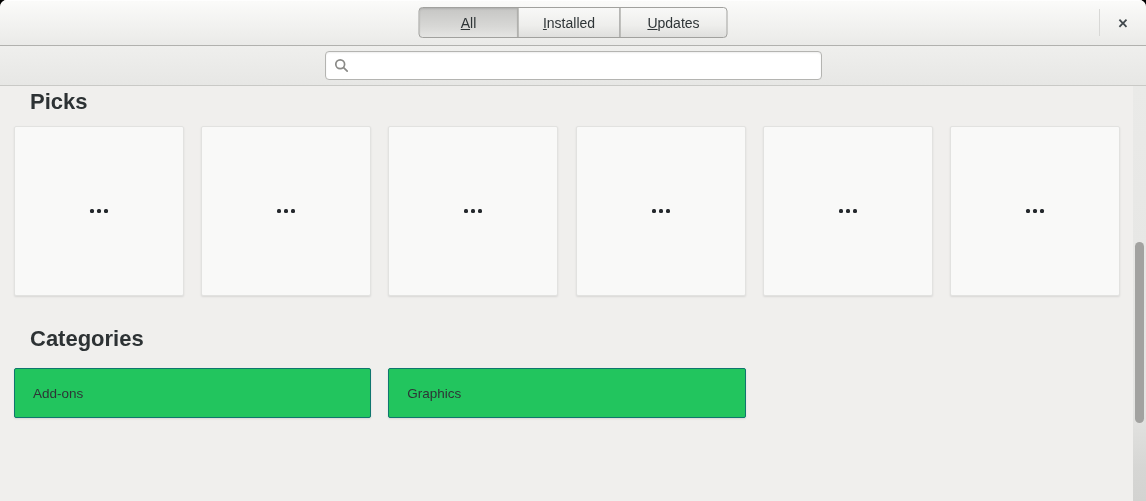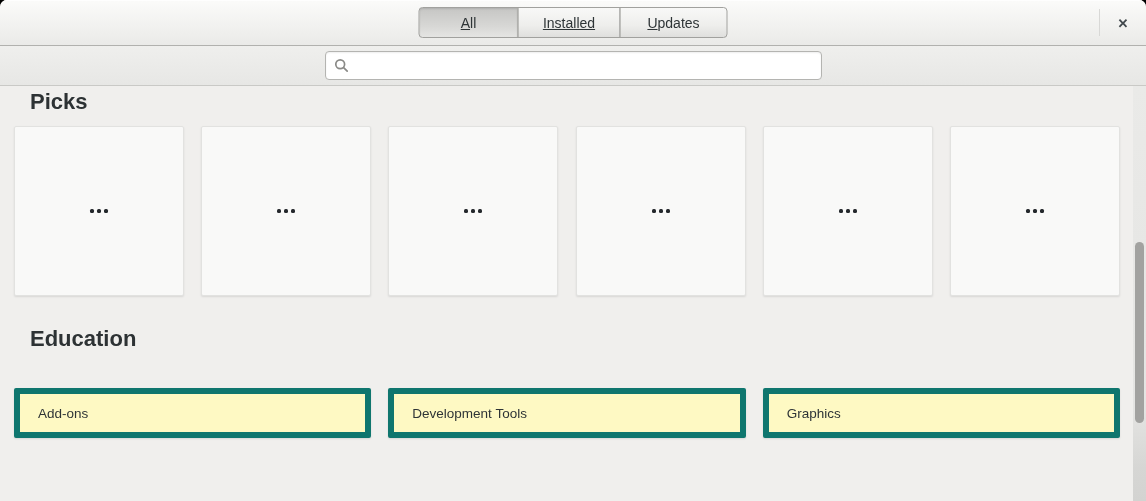--- a/index.html
+++ b/index.html
@@ -48,21 +48,21 @@
   }
   .tab:first-child { border-radius: 4px 0 0 4px; margin-left: 0; }
   .tab:last-child  { border-radius: 0 4px 4px 0; text-align: right; }
   .tab.active {
     background: linear-gradient(to bottom, #c6c6c4, #d8d8d6 65%, #e5e5e3);
     box-shadow: inset 0 1px 2px rgba(0,0,0,0.12);
   }
   .tab-label { display: block; }
   .tab-label::first-letter { text-decoration: underline; }
   .tab-all { width: 100px; }
-  .tab-installed { width: 103px; text-decoration: underline; }
+  .tab-installed { width: 103px; }
   .tab-updates { width: 108px; }
 
   .header-sep {
     position: absolute;
     right: 46px;
     top: 9px;
     width: 1px;
     height: 27px;
     background: #d8d8d6;
   }
@@ -161,31 +161,30 @@
     display: grid;
     grid-template-columns: repeat(3, 1fr);
     column-gap: 17px;
     row-gap: 20px;
     margin: 19px 26px 0 14px;
     width: 1106px;
   }
   .cat-tile {
     box-sizing: border-box;
     height: 50px;
-    background: #fef9c3;
-    border: 6px solid #0f766e;
+    background: #22c55e;
+    border: 1px solid #0f766e;
     border-radius: 2px;
     box-shadow: 0 1px 2px rgba(0,0,0,0.10);
     display: flex;
     align-items: center;
     padding-left: 18px;
     font-size: 13.5px;
     color: #2e3436;
     cursor: pointer;
-    margin-top: 20px;
   }
 
   
   .scrollbar-track {
     position: absolute;
     top: 0;
     right: 0;
     bottom: 0;
     width: 13px;
     background: linear-gradient(to bottom, #eaeae8, #e4e4e2 78%, #d6d6d4 92%, #d3d3d1);
@@ -278,30 +277,27 @@
       </div>
       <div class="pick-tile">
         <span class="loading-dots">
             <i></i>
             <i></i>
             <i></i>
           </span>
       </div>
     </div>
 
-    <h2 class="section-heading cat-heading">Education</h2>
+    <h2 class="section-heading cat-heading">Categories</h2>
 
     <div class="cat-grid">
       <div class="cat-tile">
         <span>Add-ons</span>
       </div>
       <div class="cat-tile">
-        <span>Development Tools</span>
-      </div>
-      <div class="cat-tile">
         <span>Graphics</span>
       </div>
     </div>
 
     <div class="scrollbar-track">
       <div class="scrollbar-thumb"></div>
     </div>
 
   </div>
 </div>

